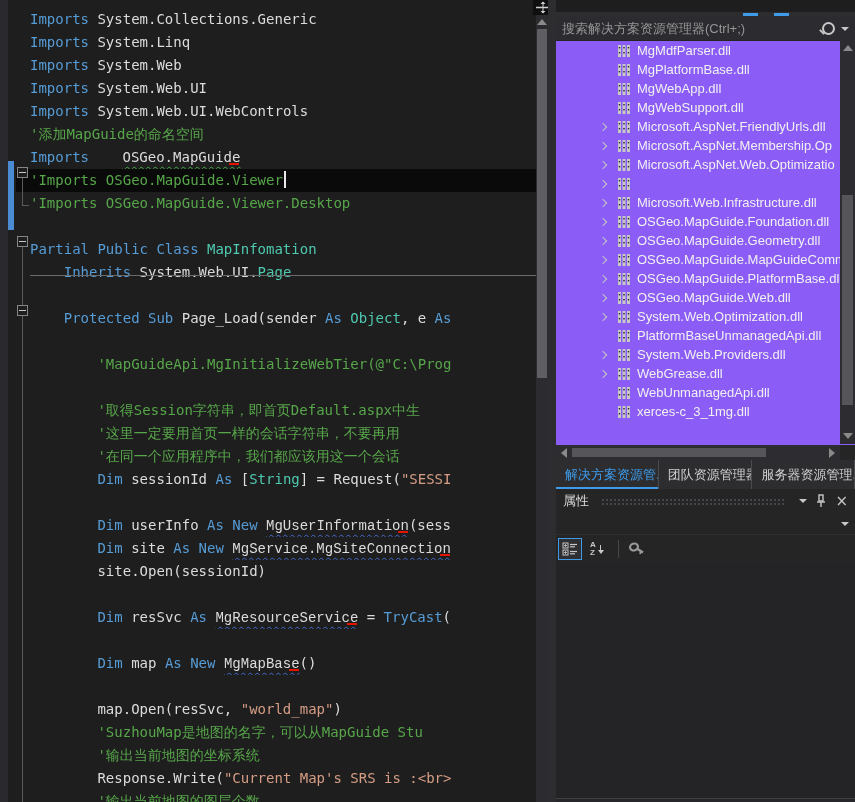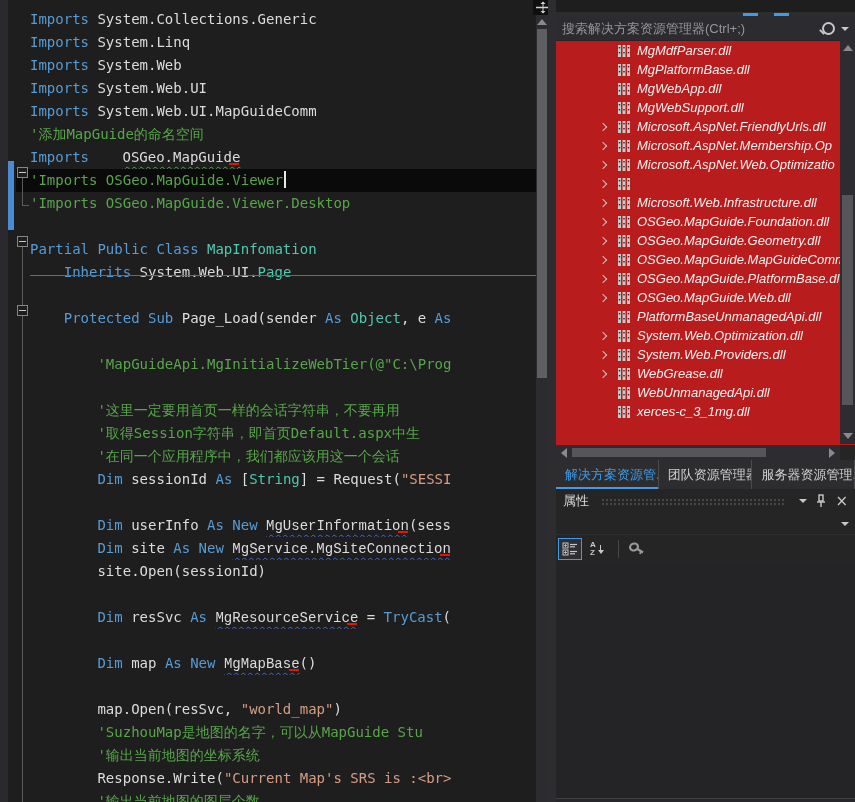--- a/index.html
+++ b/index.html
@@ -41,21 +41,21 @@
   .right-panel{position:absolute;left:556px;top:12px;width:299px;height:802px;background:#252526;overflow:hidden;
       color:#f1f1f1;font-size:13px;}
   .top-sliver{position:absolute;left:0;top:0;width:299px;height:5px;background:#2d2d30;}
   .sliver-blue{position:absolute;top:1px;width:15px;height:3px;background:#3e9be9;}
   .search-row{position:absolute;left:0;top:5px;width:299px;height:23px;background:#2b2b30;
       display:flex;align-items:center;padding:0 6px;box-sizing:border-box;}
   .search-text{color:#969696;flex:1;overflow:hidden;white-space:nowrap;}
   .mag{position:relative;width:9px;height:9px;border:2px solid #c8c8c8;border-radius:50%;margin-right:6px;}
   .mag::after{content:'';position:absolute;left:-5px;top:7px;width:6px;height:2px;background:#c8c8c8;transform:rotate(45deg);}
   .dd-arrow{width:0;height:0;border-left:4px solid transparent;border-right:4px solid transparent;border-top:4px solid #c8c8c8;}
-  .tree{position:absolute;left:0;top:29px;width:299px;height:404px;overflow:hidden;background:#b91c1c;font-style:italic;}
+  .tree{position:absolute;left:0;top:29px;width:299px;height:404px;overflow:hidden;background:#8b5cf6;}
   .trow{height:19px;display:flex;align-items:center;padding-left:44px;white-space:nowrap;overflow:hidden;}
   .tarrow{width:5px;height:5px;border-top:1px solid #c5c5c5;border-right:1px solid #c5c5c5;
       transform:rotate(45deg);margin-right:11px;flex:0 0 auto;}
   .tarrow.hidden{visibility:hidden;}
   .ticon{width:14px;height:14px;margin-right:6px;flex:0 0 auto;display:inline-flex;}
   .tlabel{color:#f1f1f1;}
   
   .tree-vscroll{position:absolute;left:284px;top:28px;width:15px;height:404px;background:#2d2d31;}
   .tri-up{position:absolute;left:3px;top:5px;width:0;height:0;border-left:5px solid transparent;border-right:5px solid transparent;border-bottom:6px solid #8a8a8a;}
   .tri-down{position:absolute;left:3px;bottom:5px;width:0;height:0;border-left:5px solid transparent;border-right:5px solid transparent;border-top:6px solid #8a8a8a;}
@@ -98,35 +98,35 @@
 
   <div class="editor">
     <div class="indicator-margin"></div>
     <div class="change-bar"></div>
 
     <div class="code-lines">
         <div class="line"><span class="kw">Imports</span><span class="df"> System.Collections.Generic</span></div>
         <div class="line"><span class="kw">Imports</span><span class="df"> System.Linq</span></div>
         <div class="line"><span class="kw">Imports</span><span class="df"> System.Web</span></div>
         <div class="line"><span class="kw">Imports</span><span class="df"> System.Web.UI</span></div>
-        <div class="line"><span class="kw">Imports</span><span class="df"> System.Web.UI.MapGuideComm</span></div>
+        <div class="line"><span class="kw">Imports</span><span class="df"> System.Web.UI.WebControls</span></div>
         <div class="line"><span class="cm">'添加MapGuide的命名空间</span></div>
         <div class="line"><span class="kw">Imports</span><span class="df"> </span><span class="df sqg">OSGeo.MapGuide</span><span class="rm"></span></div>
         <div class="line current"><span class="cm">'Imports OSGeo.MapGuide.Viewer</span><span class="caret"></span></div>
         <div class="line"><span class="cm">'Imports OSGeo.MapGuide.Viewer.Desktop</span></div>
         <div class="line"></div>
         <div class="line"><span class="kw">Partial Public Class</span><span class="df"> </span><span class="ty">MapInfomation</span></div>
         <div class="line"><span class="df">    </span><span class="kw">Inherits</span><span class="df"> System.Web.UI.</span><span class="ty">Page</span></div>
         <div class="line"></div>
         <div class="line"><span class="df">    </span><span class="kw">Protected Sub</span><span class="df"> Page_Load(sender </span><span class="kw">As</span><span class="df"> </span><span class="ty">Object</span><span class="df">, e </span><span class="kw">As</span></div>
         <div class="line"></div>
         <div class="line"><span class="cm">        'MapGuideApi.MgInitializeWebTier(@"C:\Prog</span></div>
         <div class="line"></div>
+        <div class="line"><span class="cm">        '取得Session字符串，即首页Default.aspx中生</span></div>
         <div class="line"><span class="cm">        '这里一定要用首页一样的会话字符串，不要再用</span></div>
-        <div class="line"><span class="cm">        '取得Session字符串，即首页Default.aspx中生</span></div>
         <div class="line"><span class="cm">        '在同一个应用程序中，我们都应该用这一个会话</span></div>
         <div class="line"><span class="df">        </span><span class="kw">Dim</span><span class="df"> sessionId </span><span class="kw">As</span><span class="df"> [</span><span class="ty">String</span><span class="df">] = Request(</span><span class="st">"SESSI</span></div>
         <div class="line"></div>
         <div class="line"><span class="df">        </span><span class="kw">Dim</span><span class="df"> userInfo </span><span class="kw">As</span><span class="df"> </span><span class="kw">New</span><span class="df"> </span><span class="df sqb">MgUserInformation</span><span class="rm"></span><span class="df">(sess</span></div>
         <div class="line"><span class="df">        </span><span class="kw">Dim</span><span class="df"> site </span><span class="kw">As</span><span class="df"> </span><span class="kw">New</span><span class="df"> </span><span class="df sqb">MgService.MgSiteConnection</span><span class="rm"></span></div>
         <div class="line"><span class="df">        site.Open(sessionId)</span></div>
         <div class="line"></div>
         <div class="line"><span class="df">        </span><span class="kw">Dim</span><span class="df"> resSvc </span><span class="kw">As</span><span class="df"> </span><span class="df sqb">MgResourceService</span><span class="rm"></span><span class="df"> = </span><span class="kw">TryCast</span><span class="df">(</span></div>
         <div class="line"></div>
         <div class="line"><span class="df">        </span><span class="kw">Dim</span><span class="df"> map </span><span class="kw">As</span><span class="df"> </span><span class="kw">New</span><span class="df"> </span><span class="df sqb">MgMapBase</span><span class="rm"></span><span class="df">()</span></div>
@@ -463,60 +463,60 @@
                 <rect x="10.8" y="3" width="1.4" height="1.4"></rect>
                 <rect x="1.8" y="8" width="1.4" height="1.4"></rect>
                 <rect x="6.3" y="8" width="1.4" height="1.4"></rect>
                 <rect x="10.8" y="8" width="1.4" height="1.4"></rect>
               </g>
             </svg>
           </span>
           <span class="tlabel">OSGeo.MapGuide.Web.dll</span>
         </div>
         <div class="trow">
+          <span class="tarrow"></span>
+          <span class="ticon">
+            <svg width="14" height="14" viewBox="0 0 14 14">
+              <g fill="#c8c8c8">
+                <rect x="1" y="1" width="3" height="12"></rect>
+                <rect x="5.5" y="1" width="3" height="12"></rect>
+                <rect x="10" y="1" width="3" height="12"></rect>
+              </g>
+              <g fill="#252526">
+                <rect x="1.8" y="3" width="1.4" height="1.4"></rect>
+                <rect x="6.3" y="3" width="1.4" height="1.4"></rect>
+                <rect x="10.8" y="3" width="1.4" height="1.4"></rect>
+                <rect x="1.8" y="8" width="1.4" height="1.4"></rect>
+                <rect x="6.3" y="8" width="1.4" height="1.4"></rect>
+                <rect x="10.8" y="8" width="1.4" height="1.4"></rect>
+              </g>
+            </svg>
+          </span>
+          <span class="tlabel">System.Web.Optimization.dll</span>
+        </div>
+        <div class="trow">
           <span class="tarrow hidden"></span>
           <span class="ticon">
             <svg width="14" height="14" viewBox="0 0 14 14">
               <g fill="#c8c8c8">
                 <rect x="1" y="1" width="3" height="12"></rect>
                 <rect x="5.5" y="1" width="3" height="12"></rect>
                 <rect x="10" y="1" width="3" height="12"></rect>
               </g>
               <g fill="#252526">
                 <rect x="1.8" y="3" width="1.4" height="1.4"></rect>
                 <rect x="6.3" y="3" width="1.4" height="1.4"></rect>
                 <rect x="10.8" y="3" width="1.4" height="1.4"></rect>
                 <rect x="1.8" y="8" width="1.4" height="1.4"></rect>
                 <rect x="6.3" y="8" width="1.4" height="1.4"></rect>
                 <rect x="10.8" y="8" width="1.4" height="1.4"></rect>
               </g>
             </svg>
           </span>
           <span class="tlabel">PlatformBaseUnmanagedApi.dll</span>
-        </div>
-        <div class="trow">
-          <span class="tarrow"></span>
-          <span class="ticon">
-            <svg width="14" height="14" viewBox="0 0 14 14">
-              <g fill="#c8c8c8">
-                <rect x="1" y="1" width="3" height="12"></rect>
-                <rect x="5.5" y="1" width="3" height="12"></rect>
-                <rect x="10" y="1" width="3" height="12"></rect>
-              </g>
-              <g fill="#252526">
-                <rect x="1.8" y="3" width="1.4" height="1.4"></rect>
-                <rect x="6.3" y="3" width="1.4" height="1.4"></rect>
-                <rect x="10.8" y="3" width="1.4" height="1.4"></rect>
-                <rect x="1.8" y="8" width="1.4" height="1.4"></rect>
-                <rect x="6.3" y="8" width="1.4" height="1.4"></rect>
-                <rect x="10.8" y="8" width="1.4" height="1.4"></rect>
-              </g>
-            </svg>
-          </span>
-          <span class="tlabel">System.Web.Optimization.dll</span>
         </div>
         <div class="trow">
           <span class="tarrow"></span>
           <span class="ticon">
             <svg width="14" height="14" viewBox="0 0 14 14">
               <g fill="#c8c8c8">
                 <rect x="1" y="1" width="3" height="12"></rect>
                 <rect x="5.5" y="1" width="3" height="12"></rect>
                 <rect x="10" y="1" width="3" height="12"></rect>
               </g>

